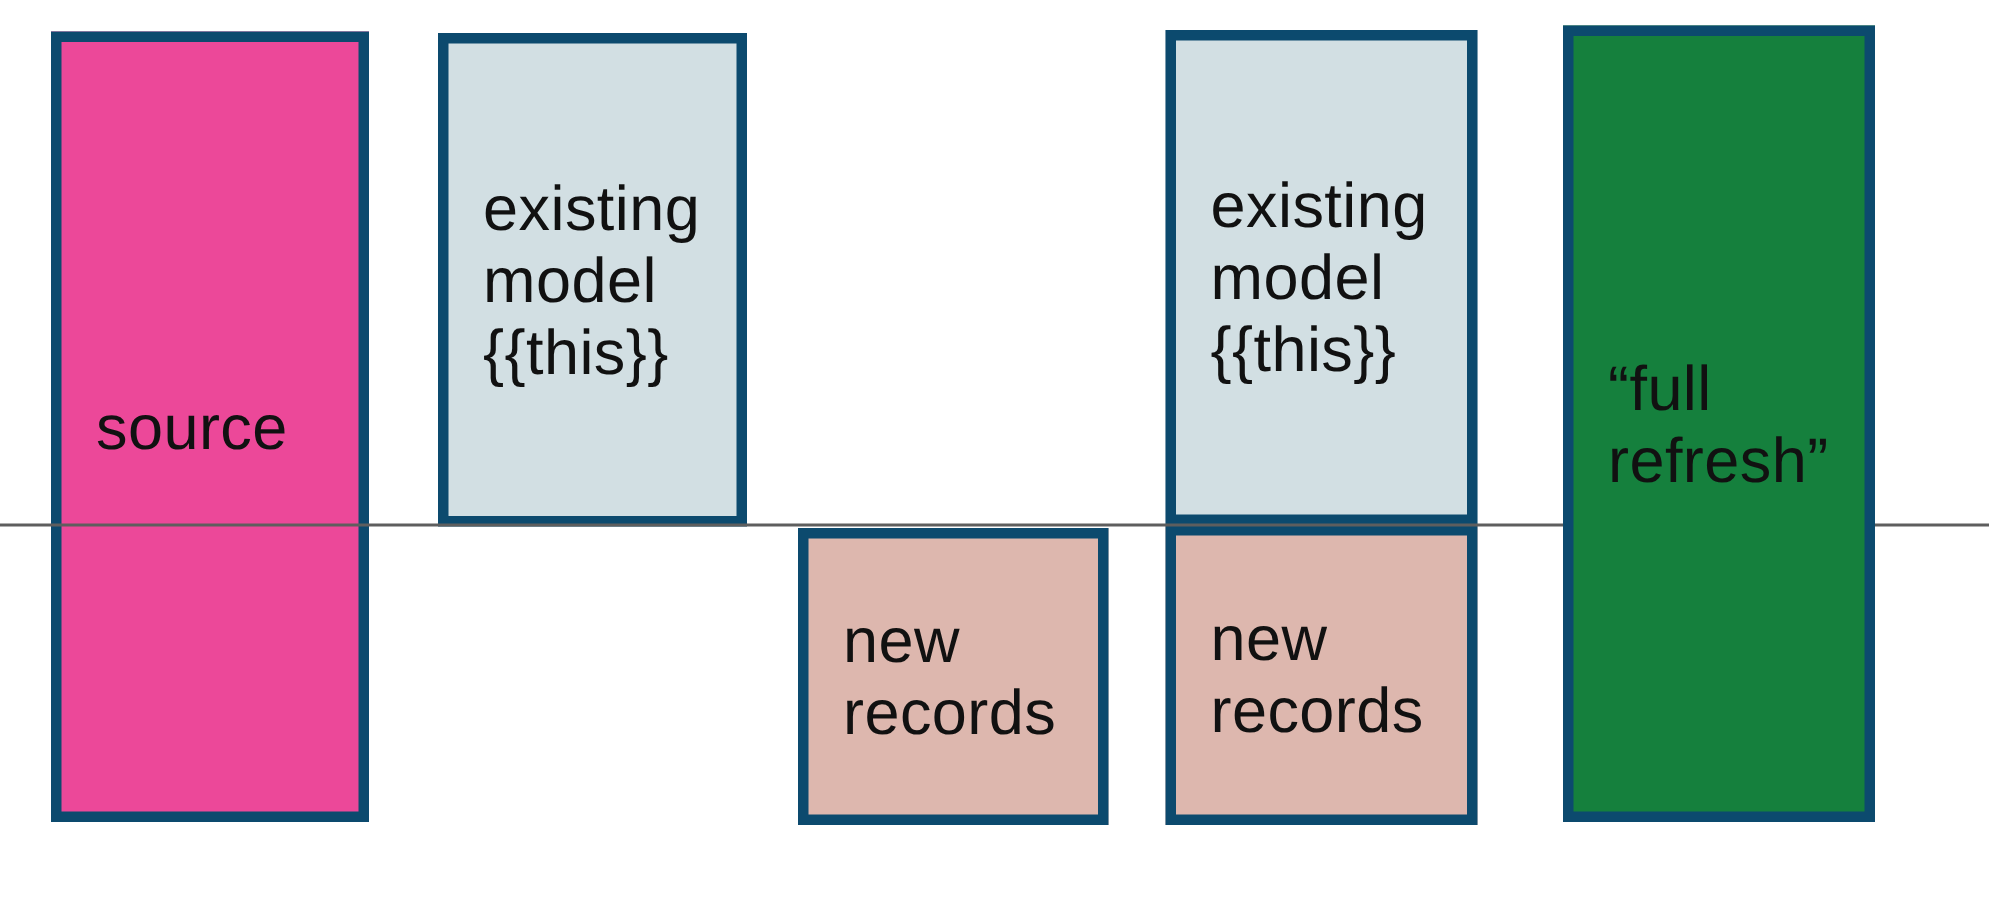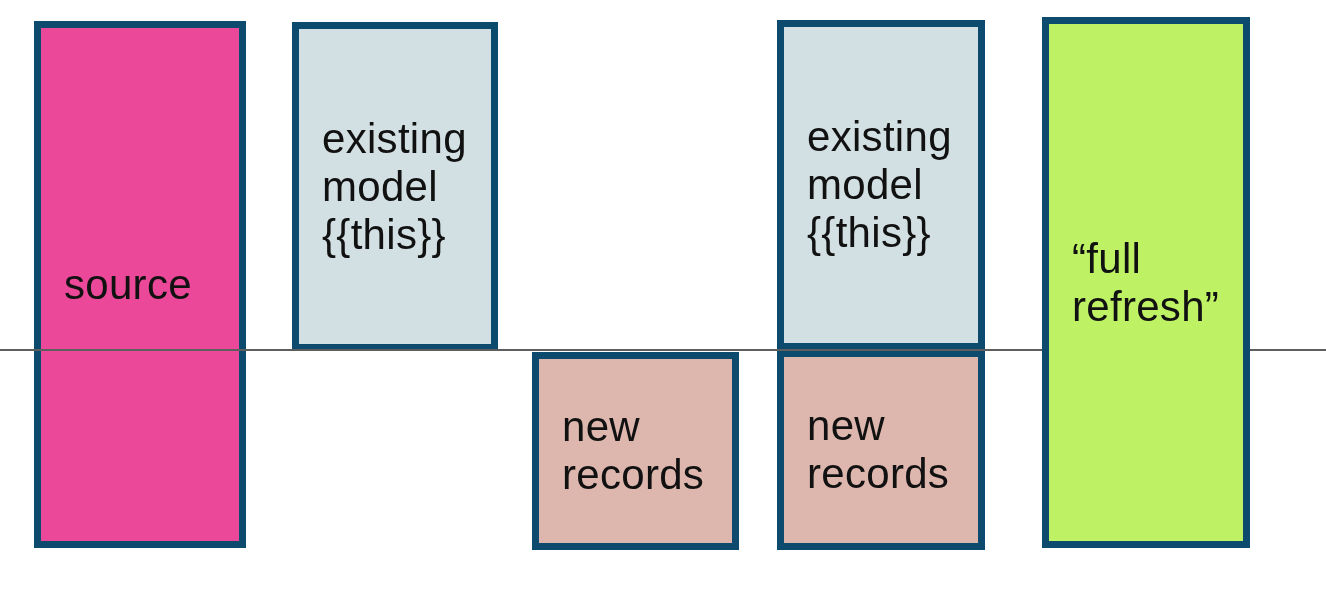--- a/index.html
+++ b/index.html
@@ -39,21 +39,21 @@
     line-height: 48px;
     color: #111111;
     letter-spacing: 0.3px;
     word-spacing: 1px;
   }
   .box-source        { left: 34px;   top: 21px;  width: 212px; height: 527px; background: #ec4899; }
   .box-existing-left { left: 292px;  top: 22px;  width: 206px; height: 329px; background: #d2dfe3; }
   .box-new-left      { left: 532px;  top: 352px; width: 207px; height: 198px; background: #ddb7ae; }
   .box-existing-right{ left: 777px;  top: 20px;  width: 208px; height: 330px; background: #d2dfe3; }
   .box-new-right     { left: 777px;  top: 350px; width: 208px; height: 200px; background: #ddb7ae; }
-  .box-full-refresh  { left: 1042px; top: 17px;  width: 208px; height: 531px; background: #bef264; z-index: 3; }
+  .box-full-refresh  { left: 1042px; top: 17px;  width: 208px; height: 531px; background: #15803d; z-index: 3; }
 </style>
 </head>
 <body>
 
 <div class="canvas">
 
   <div class="hline"></div>
 
   <div class="box box-source">
     <span class="label">source</span>

